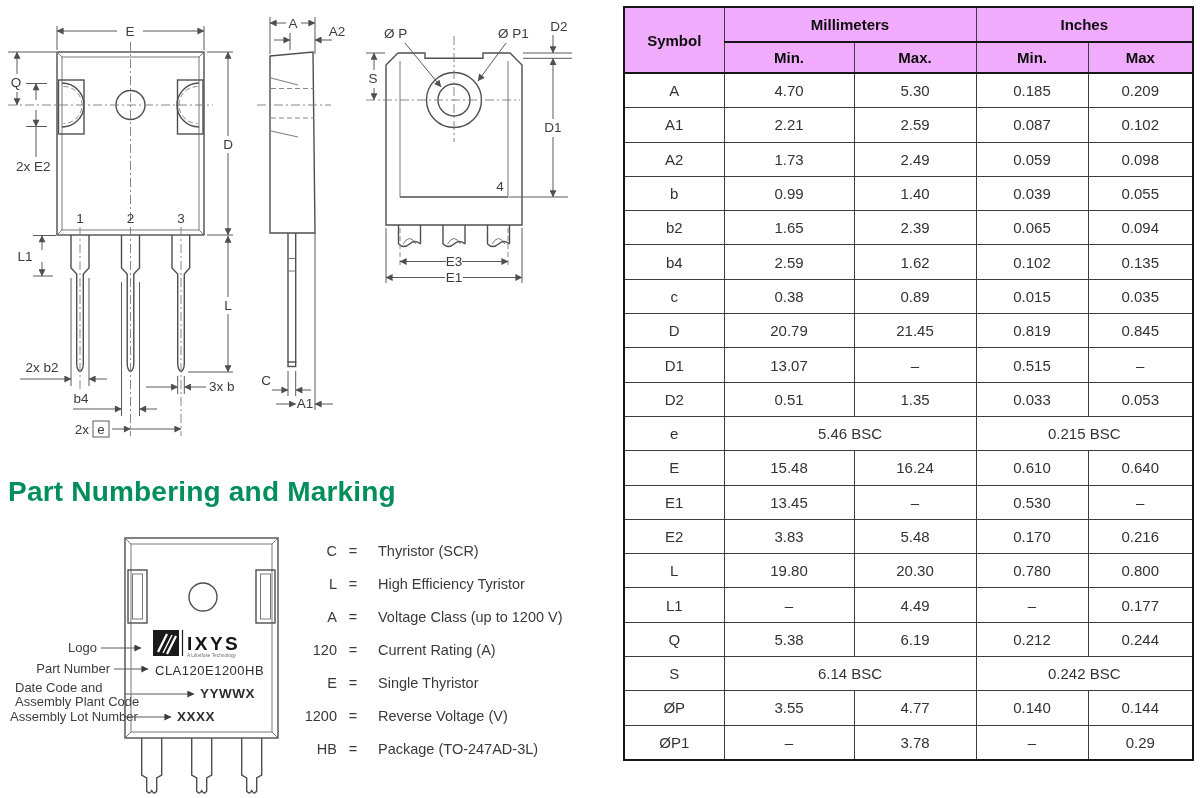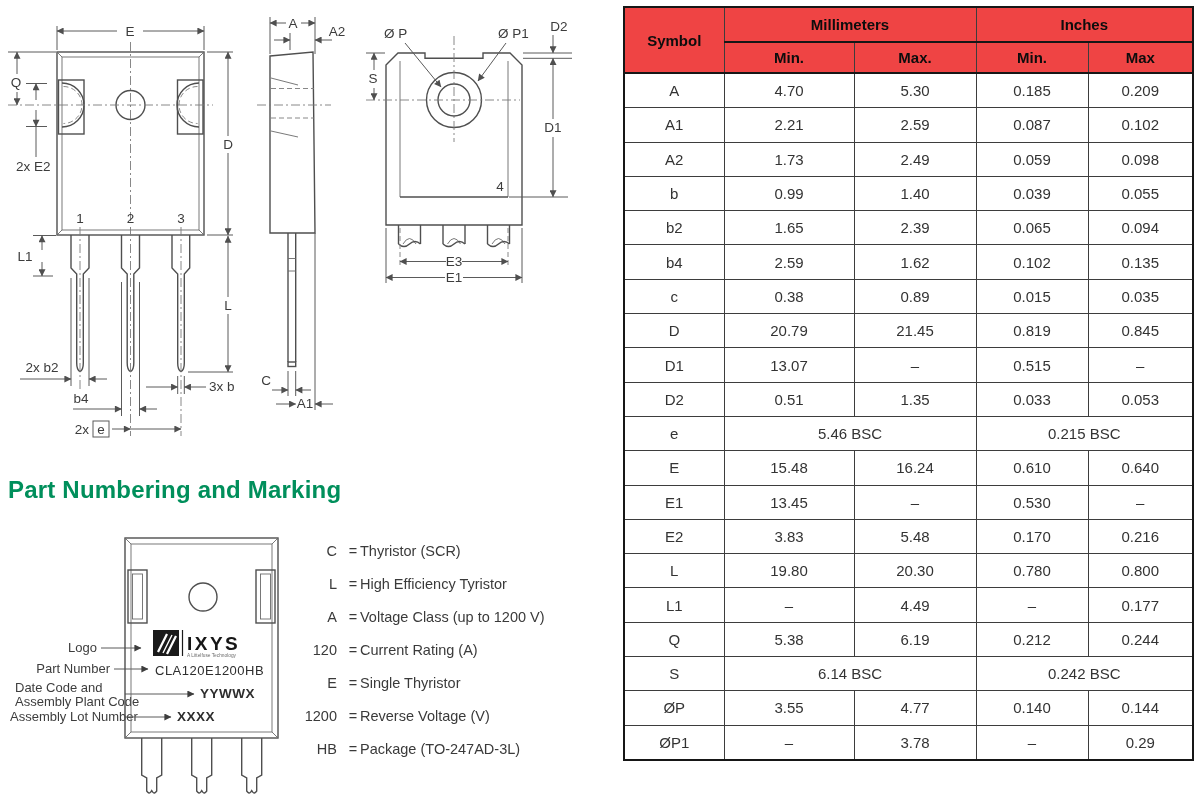--- a/index.html
+++ b/index.html
@@ -17,40 +17,40 @@
   .hl{fill:none;stroke:#7a7a7a;stroke-width:0.9;stroke-dasharray:5 3;}
   .dt2{font:13.5px "Liberation Sans",sans-serif;fill:#3c3c3c;}
   .callout{font:13px "Liberation Sans",sans-serif;fill:#3d3d3d;}
   .brand{font:bold 19px "Liberation Sans",sans-serif;fill:#161616;letter-spacing:2.5px;}
   .tagline{font:4.8px "Liberation Sans",sans-serif;fill:#6e6e6e;}
   .pn{font:13px "Liberation Sans",sans-serif;fill:#2e2e2e;letter-spacing:0.5px;}
   .mk{font:600 13.5px "Liberation Sans",sans-serif;fill:#2e2e2e;letter-spacing:0.5px;}
   
   #section-title{
     position:absolute;left:8px;top:476px;margin:0;
-    font-size:24px;font-weight:bold;color:#008F5B;letter-spacing:0.2px;
+    font-size:28px;font-weight:bold;color:#008F5B;letter-spacing:0.2px;
   }
   
   #legend{position:absolute;left:283px;top:534px;width:330px;}
   .legend-row{display:flex;align-items:center;height:33px;font-size:14.5px;color:#3a3a3a;}
   .legend-code{width:54px;text-align:right;flex:0 0 54px;}
   .legend-eq{width:14px;text-align:center;flex:0 0 14px;margin-left:9px;}
-  .legend-meaning{white-space:nowrap;}
+  .legend-meaning{margin-left:18px;white-space:nowrap;}
   
   #dim-table{
     position:absolute;left:623px;top:6px;width:569px;
     border-collapse:collapse;table-layout:fixed;
     font-family:"Liberation Sans",sans-serif;
     border:2px solid #161616;
   }
   #dim-table th,#dim-table td{
     border:1.5px solid #3d3d3d;text-align:center;vertical-align:middle;padding:0;
   }
   #dim-table th{
-    background:#ef4444;font-weight:bold;font-size:15px;color:#0d0d0d;
+    background:#f0abfc;font-weight:bold;font-size:15px;color:#0d0d0d;
   }
   #dim-table thead tr:first-child th{height:33px;}
   #dim-table thead tr:last-child th{height:29px;margin-left:44px;}
   #dim-table thead th{border-bottom-width:2px;border-bottom-color:#161616;}
   #dim-table td{height:33.3px;font-size:15px;color:#333333;}
 </style>
 </head>
 <body>
 
 <svg id="outline-svg" width="620" height="460" viewBox="0 0 620 460">

